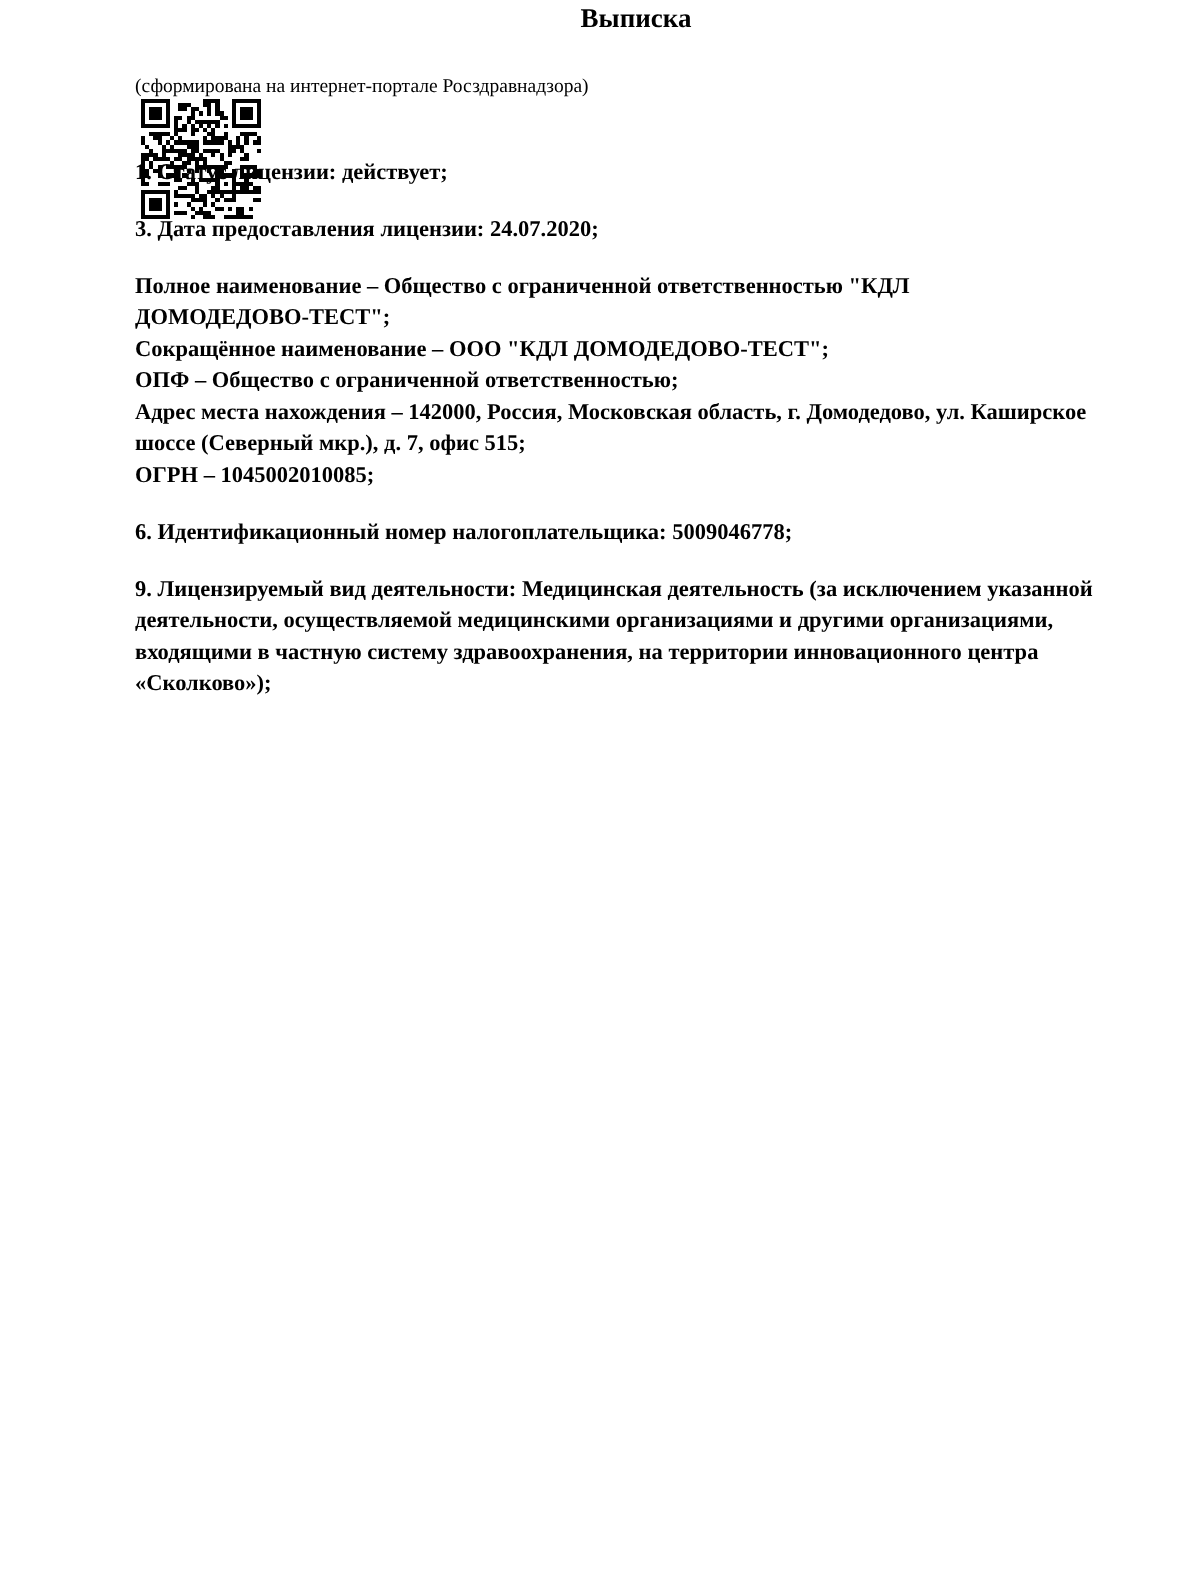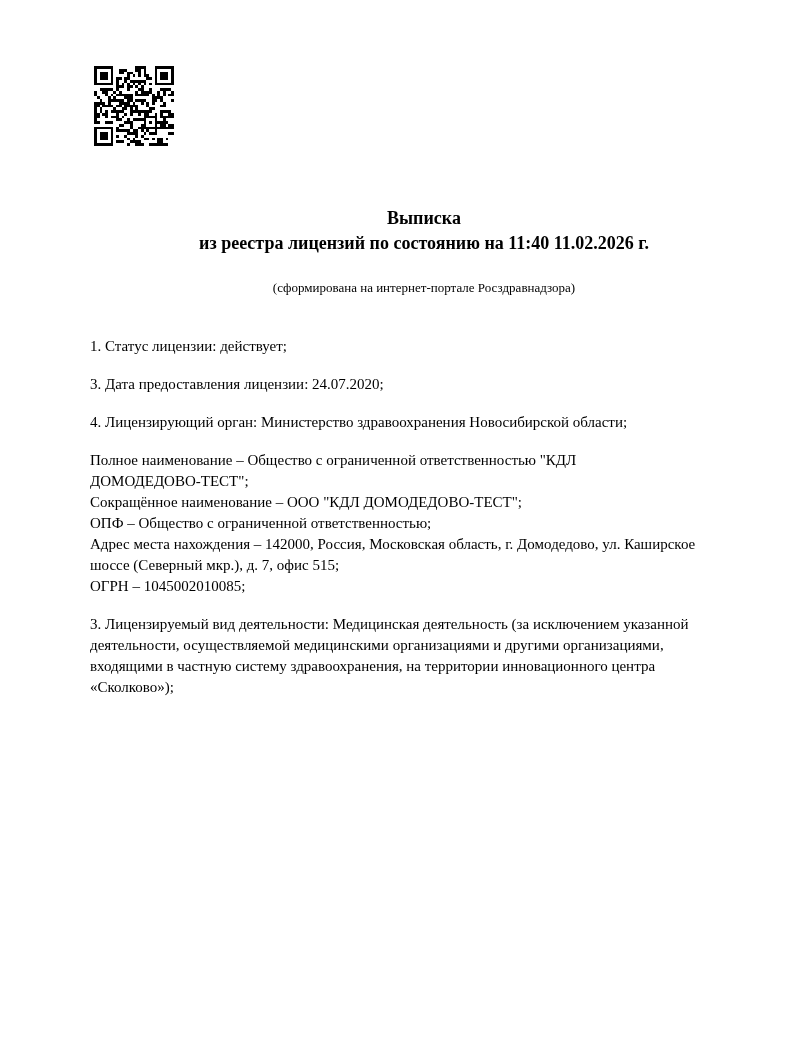--- a/index.html
+++ b/index.html
@@ -1,22 +1,22 @@
 <!DOCTYPE html>
 <html lang="ru"><head>
 <meta charset="utf-8">
 <style>
   html,body{margin:0;padding:0;background:#ffffff;}
   body{width:791px;height:1054px;font-family:"Liberation Serif","DejaVu Serif",serif;color:#000;}
   .page{position:relative;width:791px;height:1054px;background:#fff;overflow:hidden;}
   .qr{position:absolute;left:94px;top:66px;width:80px;height:80px;}
   .content{position:absolute;left:90px;top:0;width:668px;}
-  .title{padding-top:206px;text-align:center;font-weight:700;font-size:18px;line-height:25px;}
-  .formed{margin-top:24px;text-align:center;font-size:13px;line-height:16px;}
-  .paras{margin-top:40px;font-size:15px;line-height:21px;}
+  .title{text-align:center;font-weight:700;font-size:18px;line-height:25px;}
+  .formed{margin-top:24px;text-align:left;font-size:13px;line-height:16px;}
+  .paras{margin-top:40px;font-size:15px;line-height:21px;font-weight:bold;}
   .paras p{margin:0 0 17px 0;white-space:pre-line;}
 </style>
 </head>
 <body>
 
 <div class="page">
 
   <svg id="qr" class="qr" xmlns="http://www.w3.org/2000/svg" shape-rendering="crispEdges" fill="#000" viewBox="0 0 29 29">
       <rect x="0" y="0" width="1" height="1"></rect>
       <rect x="1" y="0" width="1" height="1"></rect>
@@ -431,36 +431,35 @@
       <rect x="23" y="28" width="1" height="1"></rect>
       <rect x="24" y="28" width="1" height="1"></rect>
       <rect x="25" y="28" width="1" height="1"></rect>
       <rect x="26" y="28" width="1" height="1"></rect>
     </svg>
 
   <div class="content">
 
     <div class="title">
       <div>Выписка</div>
-      <div>из реестра лицензий по состоянию на 11:40 11.02.2026 г.</div>
     </div>
 
     <div class="formed">(сформирована на интернет-портале Росздравнадзора)</div>
 
     <div class="paras">
       <p>1. Статус лицензии: действует;</p>
       <p>3. Дата предоставления лицензии: 24.07.2020;</p>
-      <p>4. Лицензирующий орган: Министерство здравоохранения Новосибирской области;</p>
       <p>Полное наименование – Общество с ограниченной ответственностью "КДЛ
 ДОМОДЕДОВО-ТЕСТ";
 Сокращённое наименование – ООО "КДЛ ДОМОДЕДОВО-ТЕСТ";
 ОПФ – Общество с ограниченной ответственностью;
 Адрес места нахождения – 142000, Россия, Московская область, г. Домодедово, ул. Каширское
 шоссе (Северный мкр.), д. 7, офис 515;
 ОГРН – 1045002010085;</p>
-      <p>3. Лицензируемый вид деятельности: Медицинская деятельность (за исключением указанной
+      <p>6. Идентификационный номер налогоплательщика: 5009046778;</p>
+      <p>9. Лицензируемый вид деятельности: Медицинская деятельность (за исключением указанной
 деятельности, осуществляемой медицинскими организациями и другими организациями,
 входящими в частную систему здравоохранения, на территории инновационного центра
 «Сколково»);</p>
     </div>
 
   </div>
 </div>
 
 </body></html>

